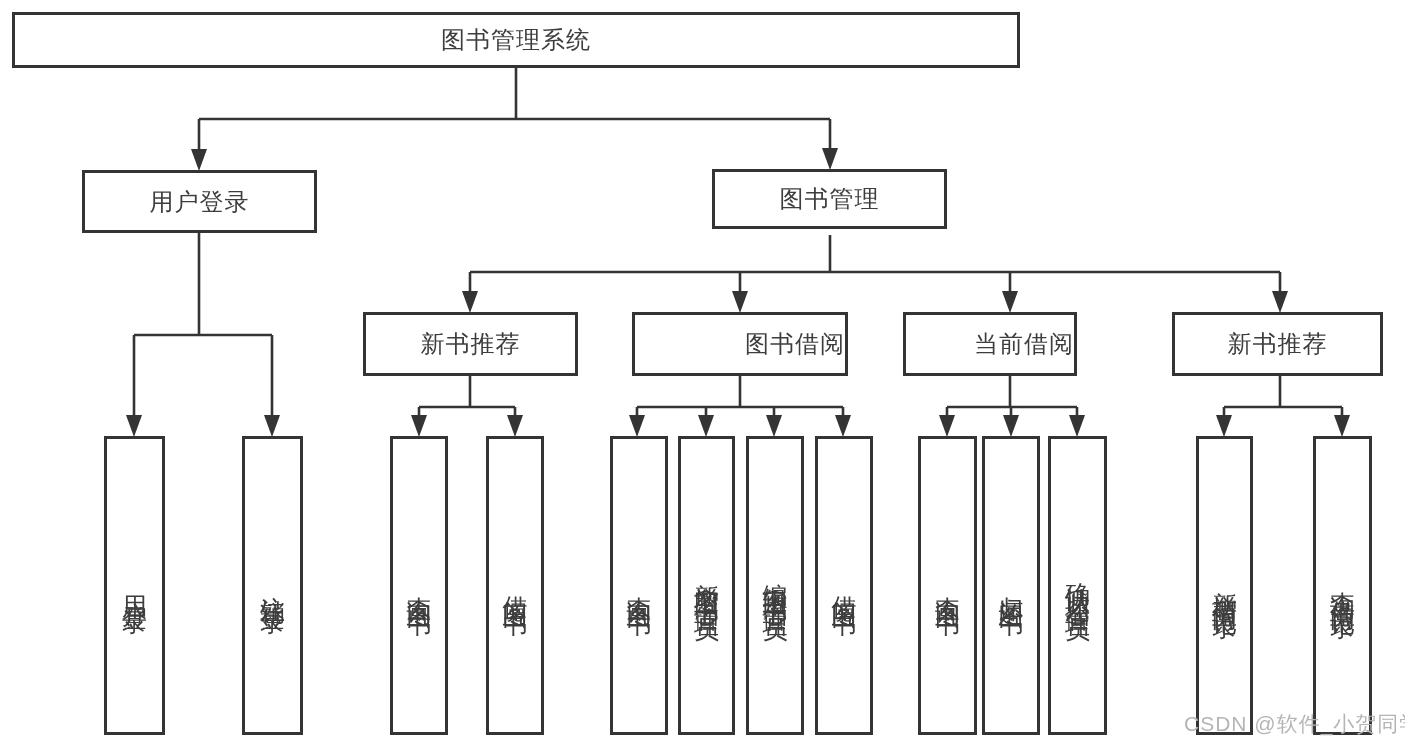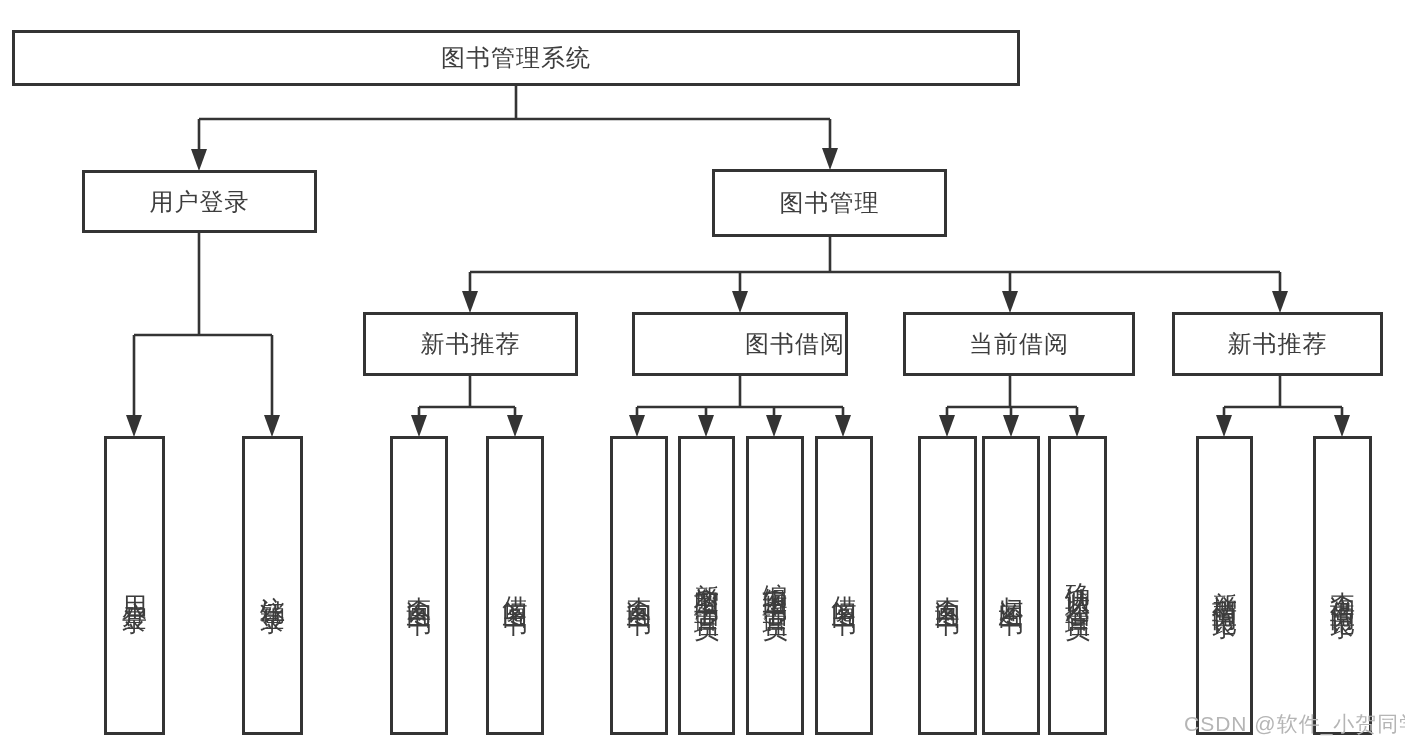--- a/index.html
+++ b/index.html
@@ -77,38 +77,38 @@
       <polygon points="766,415 782,415 774,437"></polygon>
       <polygon points="835,415 851,415 843,437"></polygon>
       <polygon points="939,415 955,415 947,437"></polygon>
       <polygon points="1003,415 1019,415 1011,437"></polygon>
       <polygon points="1069,415 1085,415 1077,437"></polygon>
       <polygon points="1216,415 1232,415 1224,437"></polygon>
       <polygon points="1334,415 1350,415 1342,437"></polygon>
     </g>
   </svg>
 
-  <div class="node hnode" style="left:12px;top:12px;width:1008px;height:56px;margin-top:18px;">
+  <div class="node hnode" style="left:12px;top:12px;width:1008px;height:56px;">
     <span>图书管理系统</span>
   </div>
 
   <div class="node hnode" style="left:82px;top:170px;width:235px;height:63px;">
     <span>用户登录</span>
   </div>
-  <div class="node hnode" style="left:712px;top:169px;width:235px;height:68px;">
+  <div class="node hnode" style="left:712px;top:169px;width:235px;height:60px;">
     <span>图书管理</span>
   </div>
 
   <div class="node hnode" style="left:363px;top:312px;width:215px;height:64px;">
     <span>新书推荐</span>
   </div>
   <div class="node hnode" style="left:632px;top:312px;width:216px;height:64px;justify-content:flex-end;">
     <span>图书借阅</span>
   </div>
-  <div class="node hnode" style="left:903px;top:312px;width:232px;height:64px;">
+  <div class="node hnode" style="left:903px;top:312px;width:174px;height:64px;justify-content:flex-end;">
     <span>当前借阅</span>
   </div>
   <div class="node hnode" style="left:1172px;top:312px;width:211px;height:64px;">
     <span>新书推荐</span>
   </div>
 
   <div class="node vnode" style="left:104px;top:436px;width:61px;height:299px;">
     <span>用户登录</span>
   </div>
   <div class="node vnode" style="left:242px;top:436px;width:61px;height:299px;">

